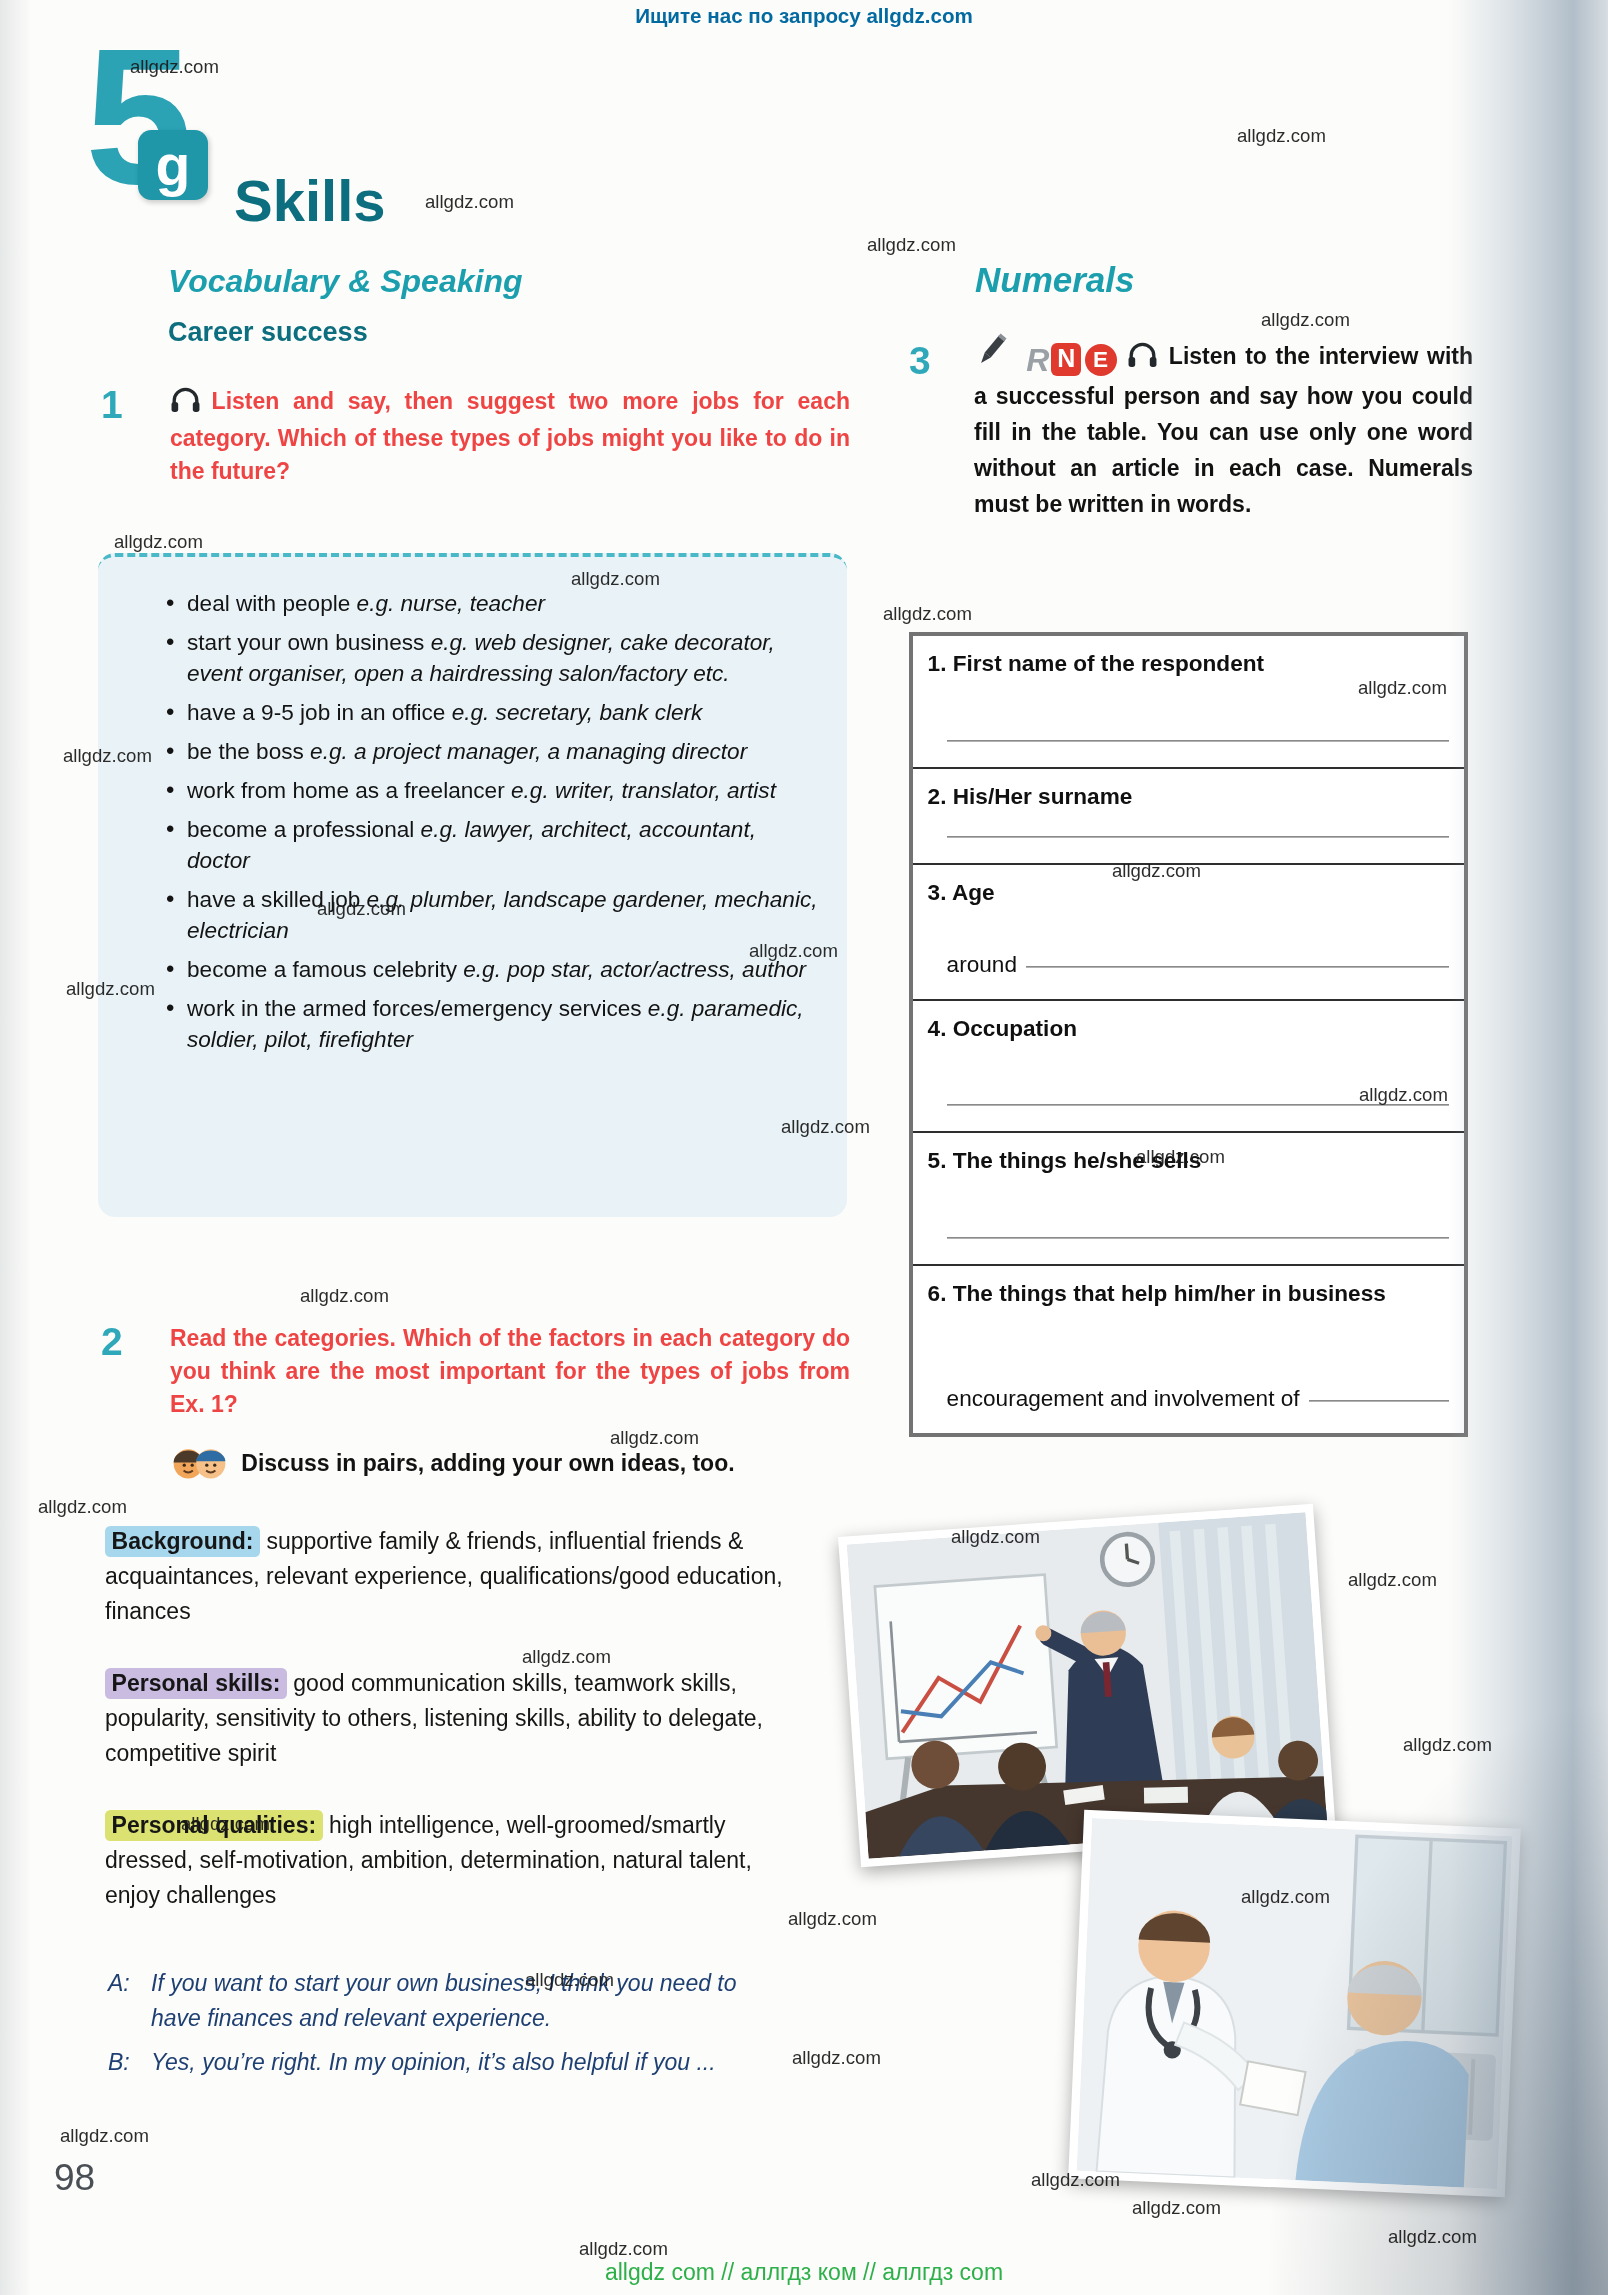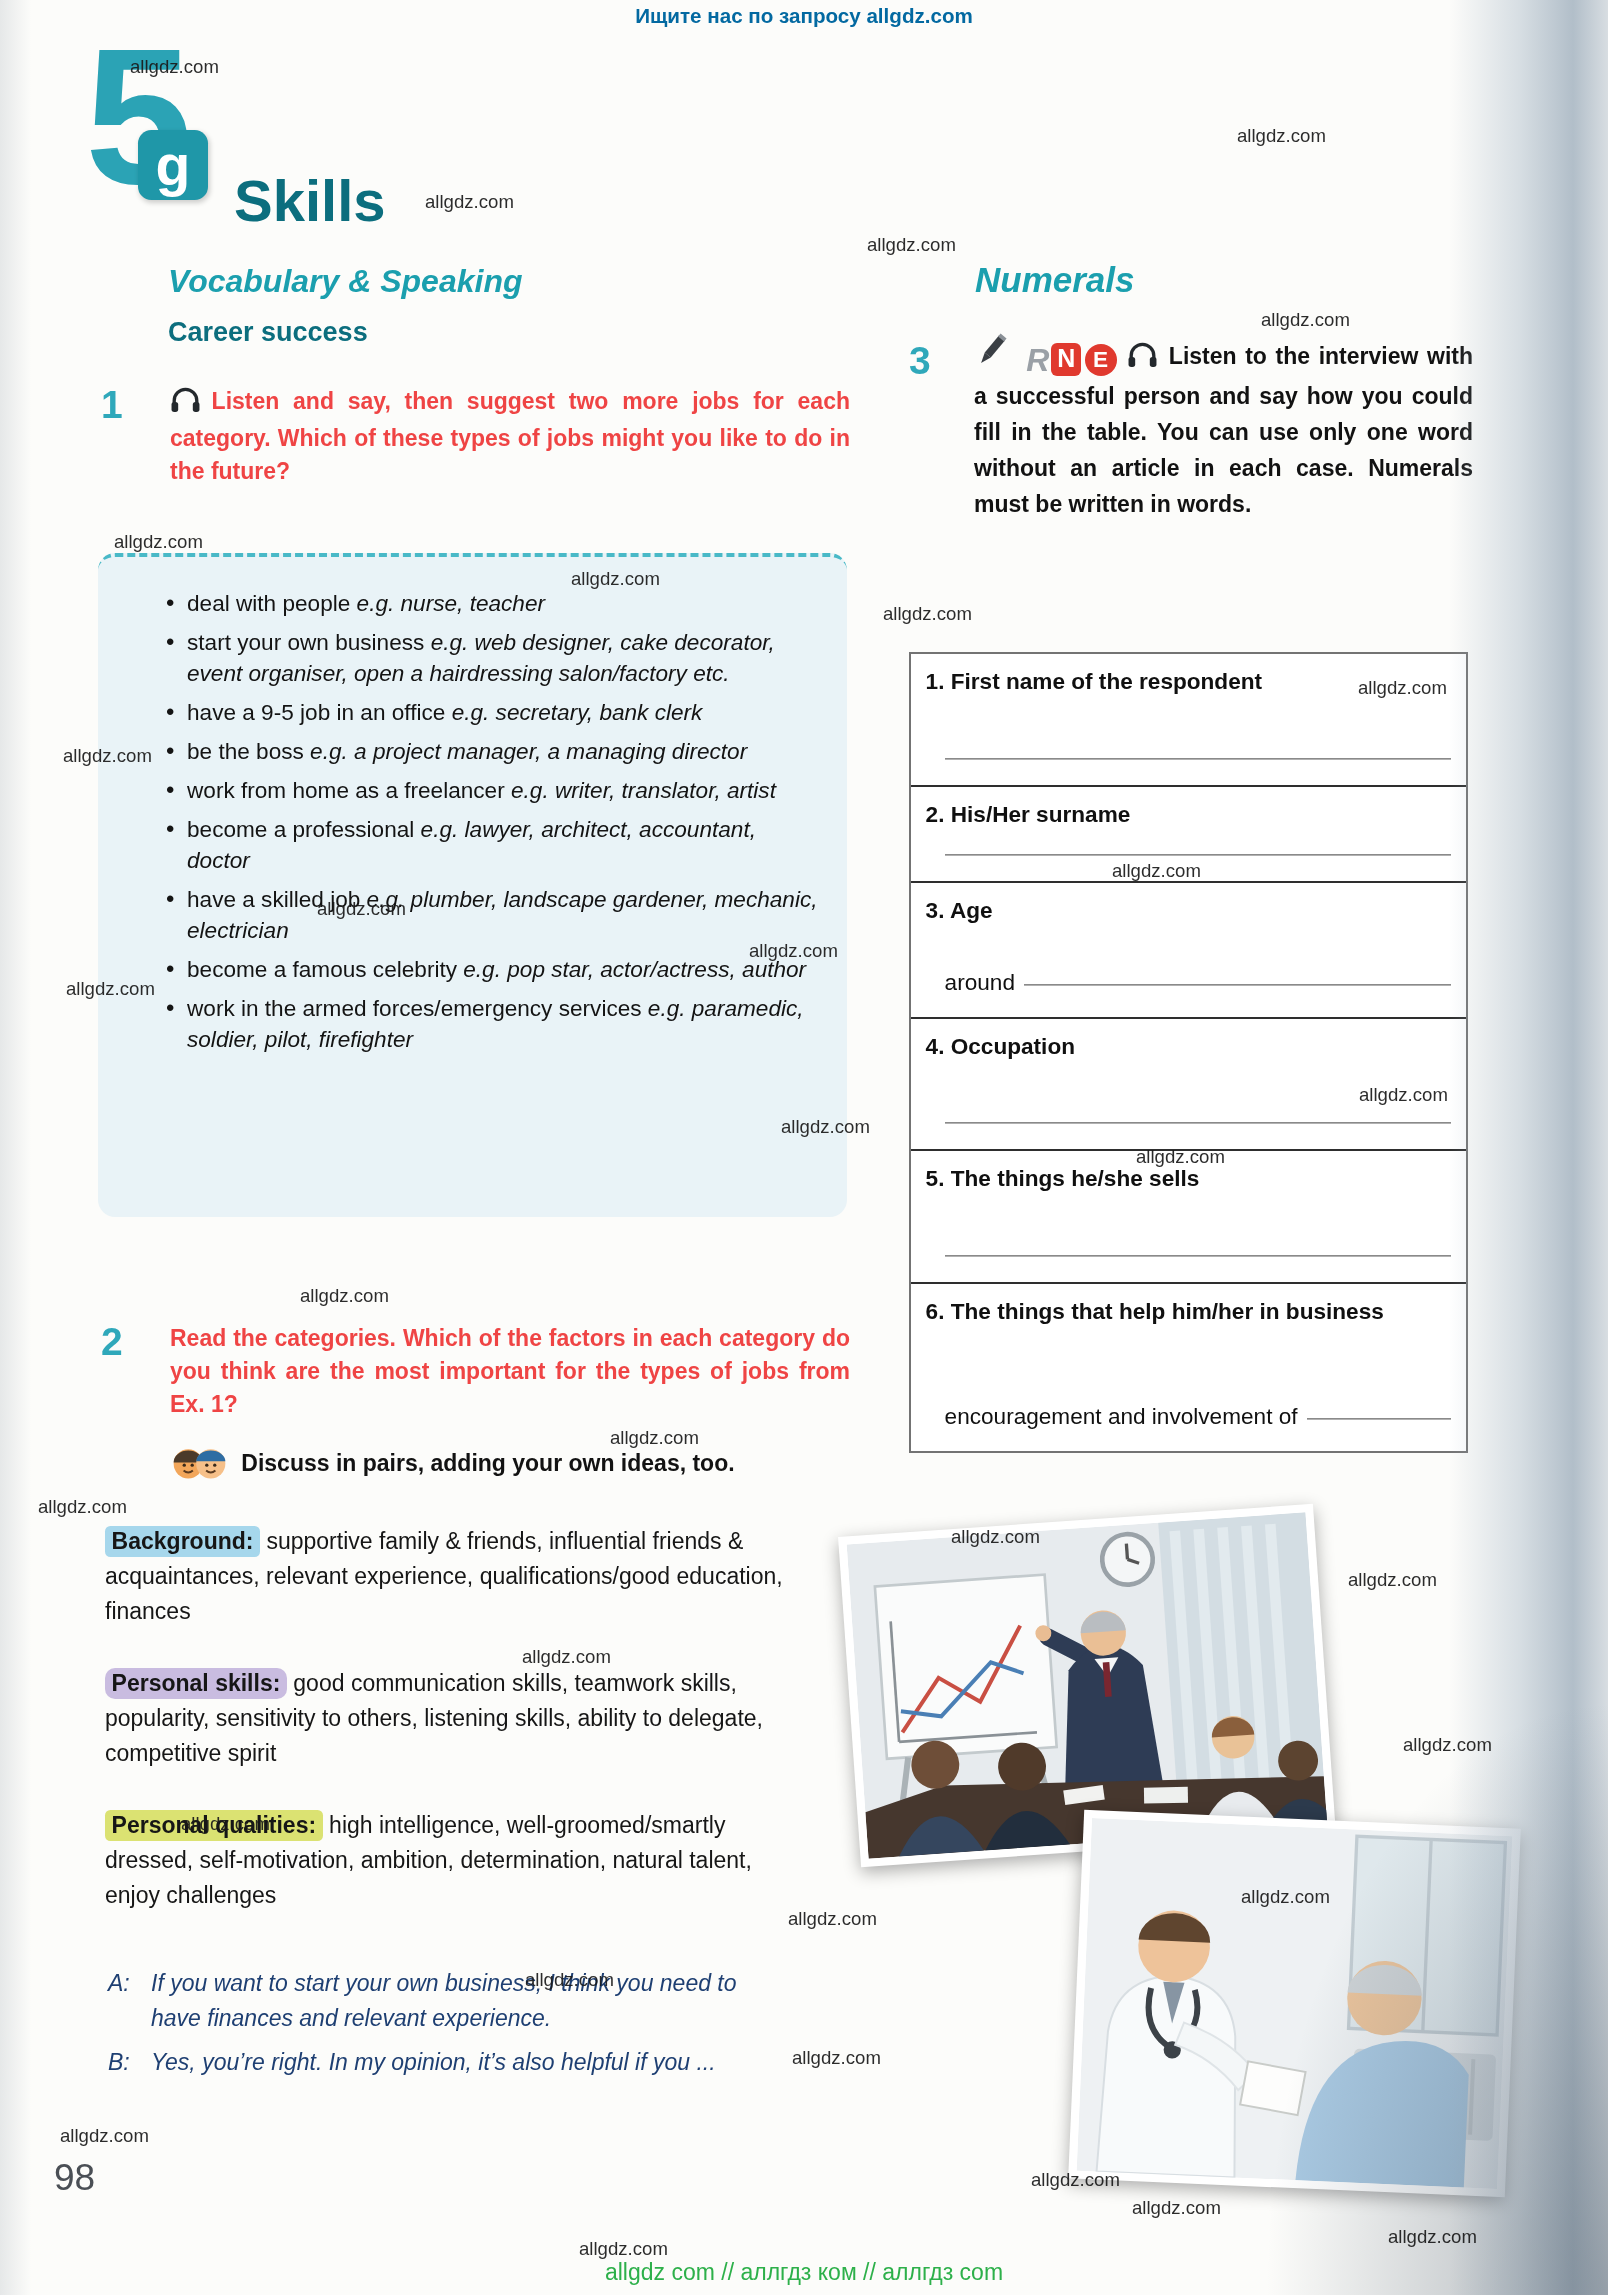--- a/index.html
+++ b/index.html
@@ -70,41 +70,41 @@
   .jobs-box li::before { content:"\2022"; position:absolute; left:0; top:-0.7px; font-size:24px; }
   .ex-it { font-style:italic; }
 
   .pair-row { position:absolute; left:171px; top:1443px; display:flex; align-items:center; gap:13.3px; }
   .pair-text { font-size:23px; font-weight:bold; color:#121212; }
 
   .cats { position:absolute; left:105px; top:1524px; width:696px; }
   .cat-block { font-size:23px; line-height:35px; margin-bottom:37px; color:#161616; }
   .hl { font-weight:bold; padding:2px 6.6px 3.3px; border-radius:5.3px; }
   .hl0 { background:#a6d7ec; }
-  .hl1 { background:#c9bce0;border-radius:10px; }
+  .hl1 { background:#c9bce0; }
   .hl2 { background:#dbe272; }
 
   .dialogue { position:absolute; left:108px; top:1966px; width:674px; font-size:23px; font-style:italic; color:#1e3f72; line-height:35px; }
   .dlg-line { padding-left:43px; margin-bottom:9.3px; }
   .spk { display:inline-block; width:43px; margin-left:-43px; }
 
   
   .listening-title { position:absolute; left:975px; top:260px; font-size:35px; font-weight:bold; font-style:italic; color:#1b9fae; }
   .ex3-num { position:absolute; left:909px; top:339px; font-size:39px; font-weight:bold; color:#2fa8ba; }
   .ex3-body {
     position:absolute; left:974px; top:333px; width:499px;
     font-size:23px; font-weight:bold; line-height:36px; text-align:justify; color:#121212;
   }
   .rne { display:inline-flex; align-items:center; margin:0 10.6px 0 6.6px; vertical-align:-6.6px; }
   .rne-r { color:#9aa0a6; font-weight:bold; font-style:italic; font-size:32px; line-height:1; }
   .rne-n { background:#e0392e; color:#fff; font-weight:bold; font-size:25px; line-height:1; padding:3.3px 6px 4.6px; border-radius:6px; margin-left:2px; }
   .rne-e { background:#e0392e; color:#fff; font-weight:bold; font-size:22.6px; width:32px; height:32px; border-radius:50%;
            display:inline-flex; align-items:center; justify-content:center; margin-left:3.3px; }
 
-  .ltable { position:absolute; left:909px; top:652px; width:559px; border:2px solid #737373; background:#fff; z-index:2; }
+  .ltable { position:absolute; left:909px; top:632px; width:559px; border:4px solid #737373; background:#fff; z-index:2; }
   .trow { position:relative; border-bottom:2px solid #2e2e2e; padding:12px 14.6px 0 14.6px; }
   .trow:nth-child(1){height:133px} .trow:nth-child(2){height:96px}
   .trow:nth-child(3){height:136px} .trow:nth-child(4){height:132px}
   .trow:nth-child(5){height:133px} .trow:nth-child(6){height:167px; border-bottom:none;}
   .tlabel { font-size:22.6px; font-weight:bold; color:#101010; line-height:31px; }
   .ansline { position:absolute; left:14.6px; right:14.6px; bottom:21px; display:flex; align-items:baseline; font-size:22.6px; color:#101010;margin-left:19px; }
   .tprefix { margin-right:9.3px; white-space:nowrap; }
   .tprefix:empty { display:none; }
   .tline { flex:1; border-bottom:1.3px solid #3e3e3e; transform:translateY(-4.6px); height:1.3px; }
 

